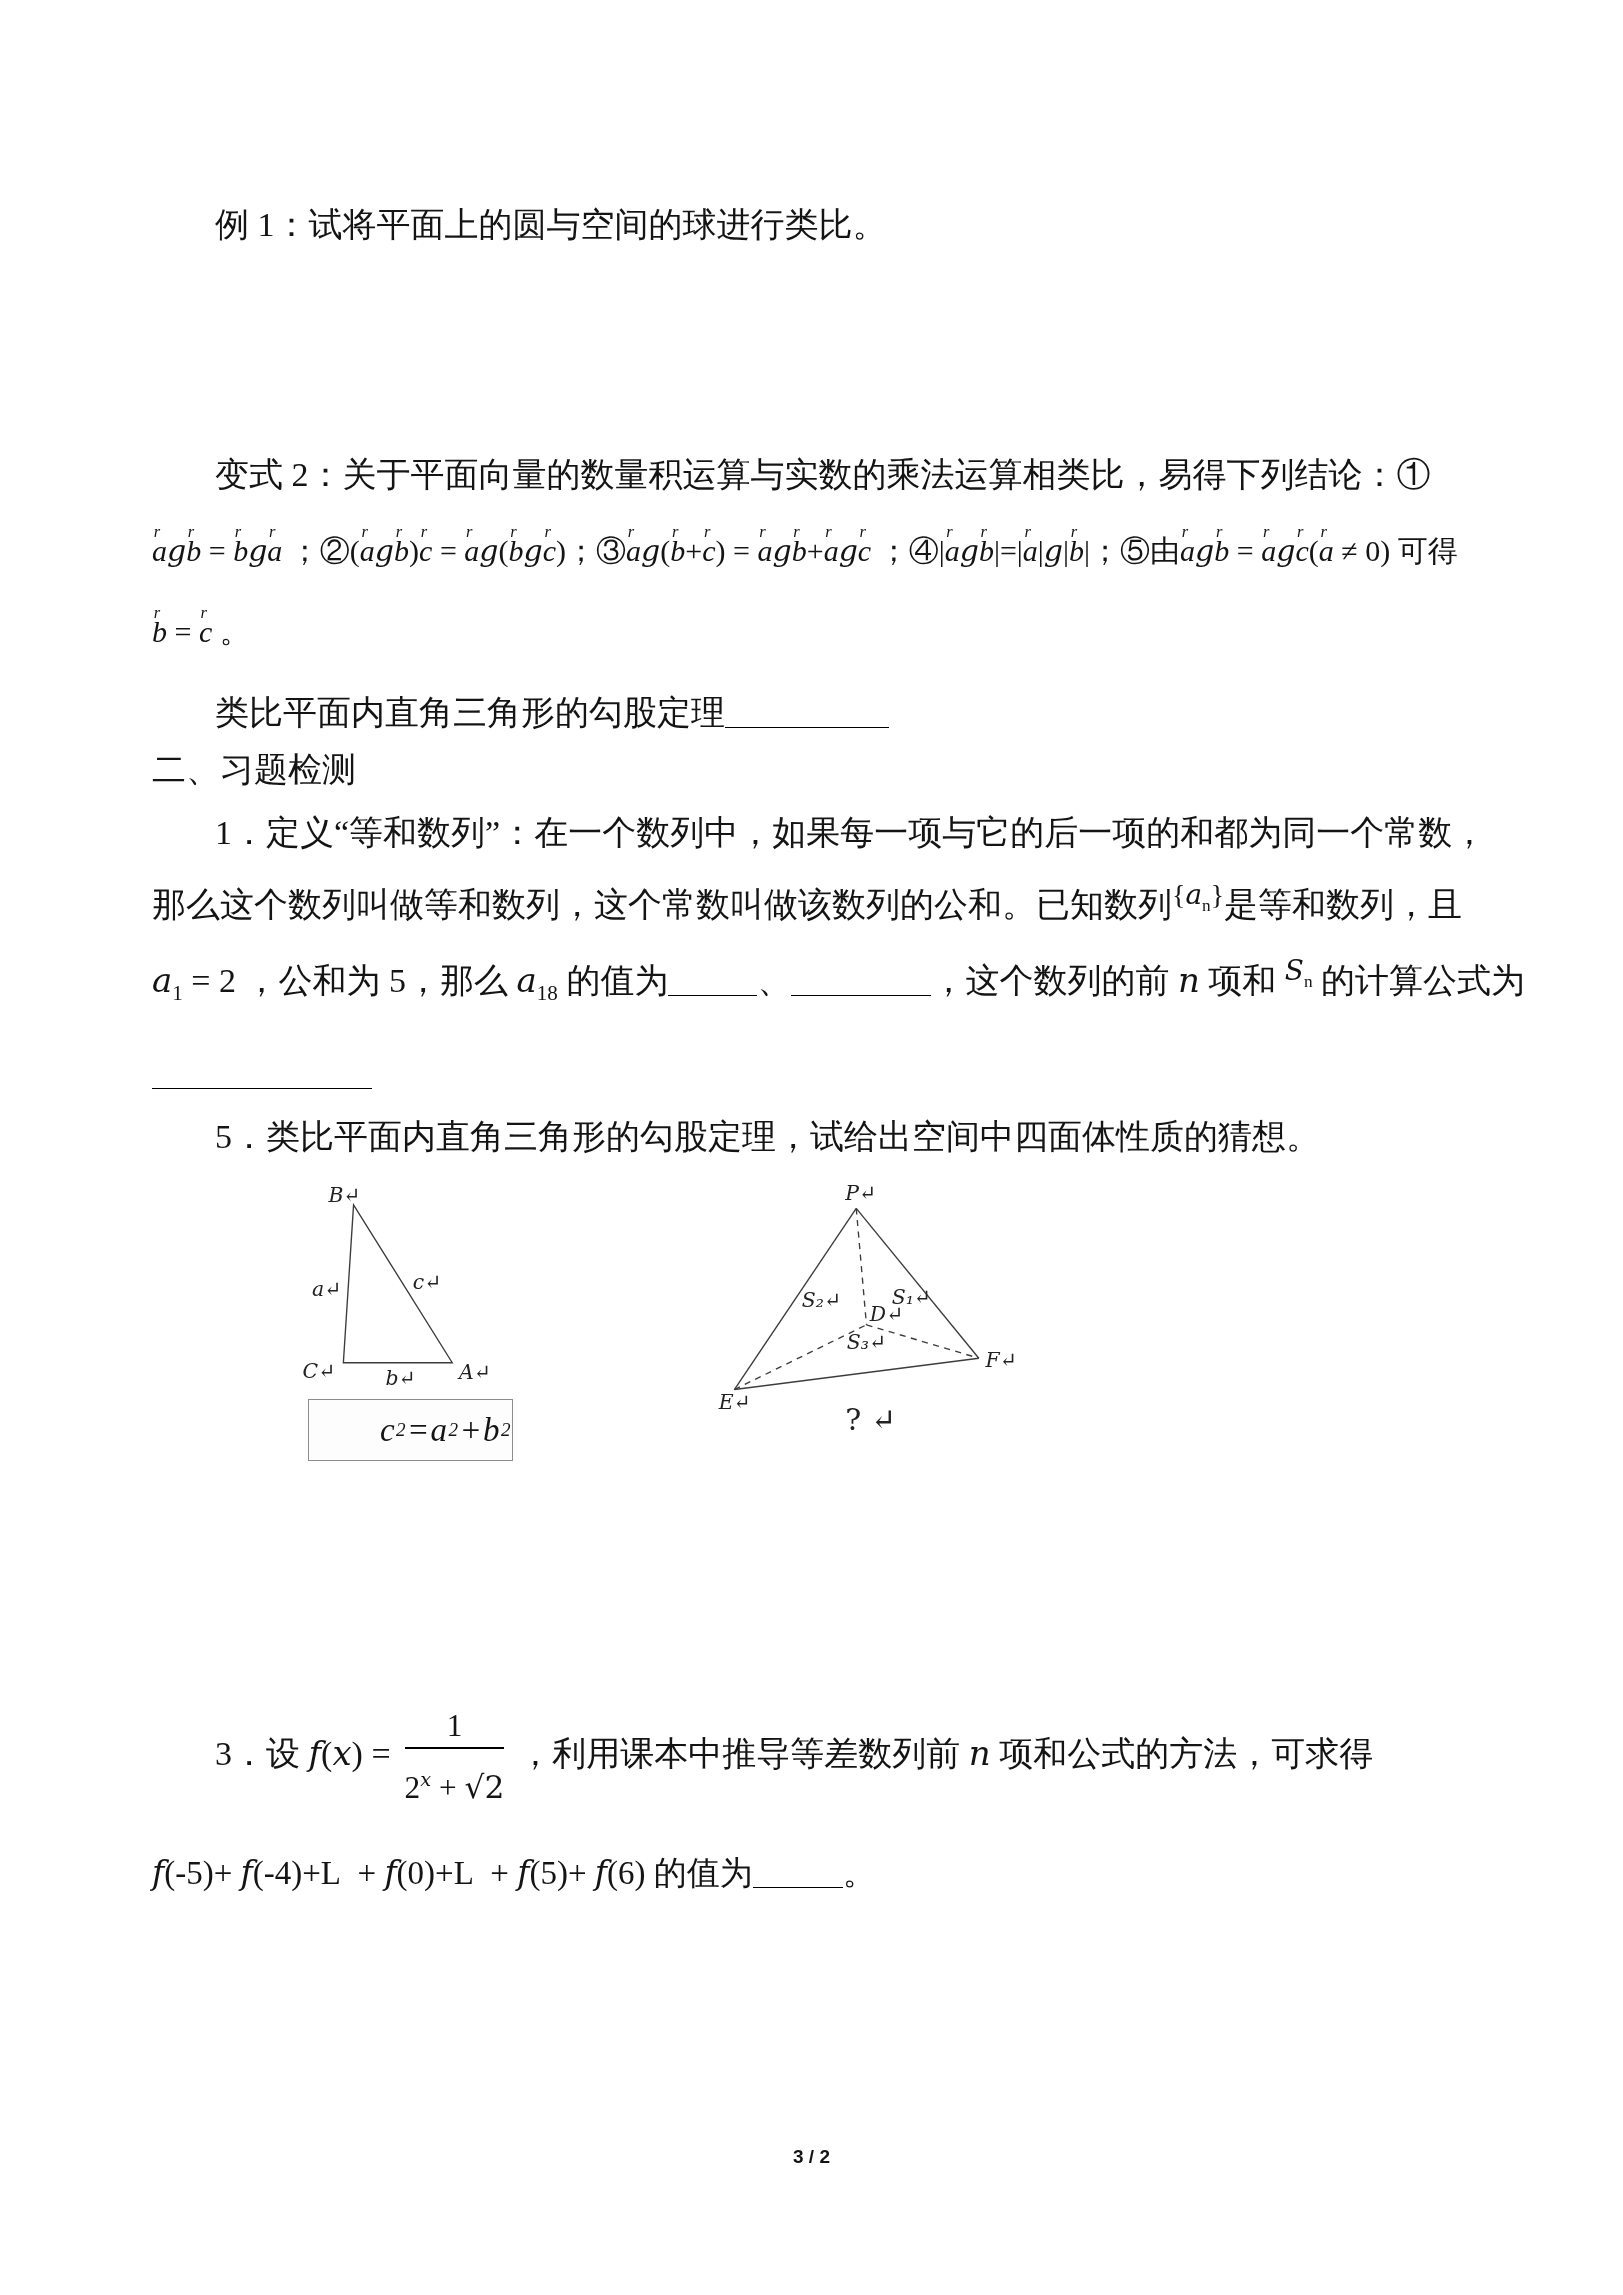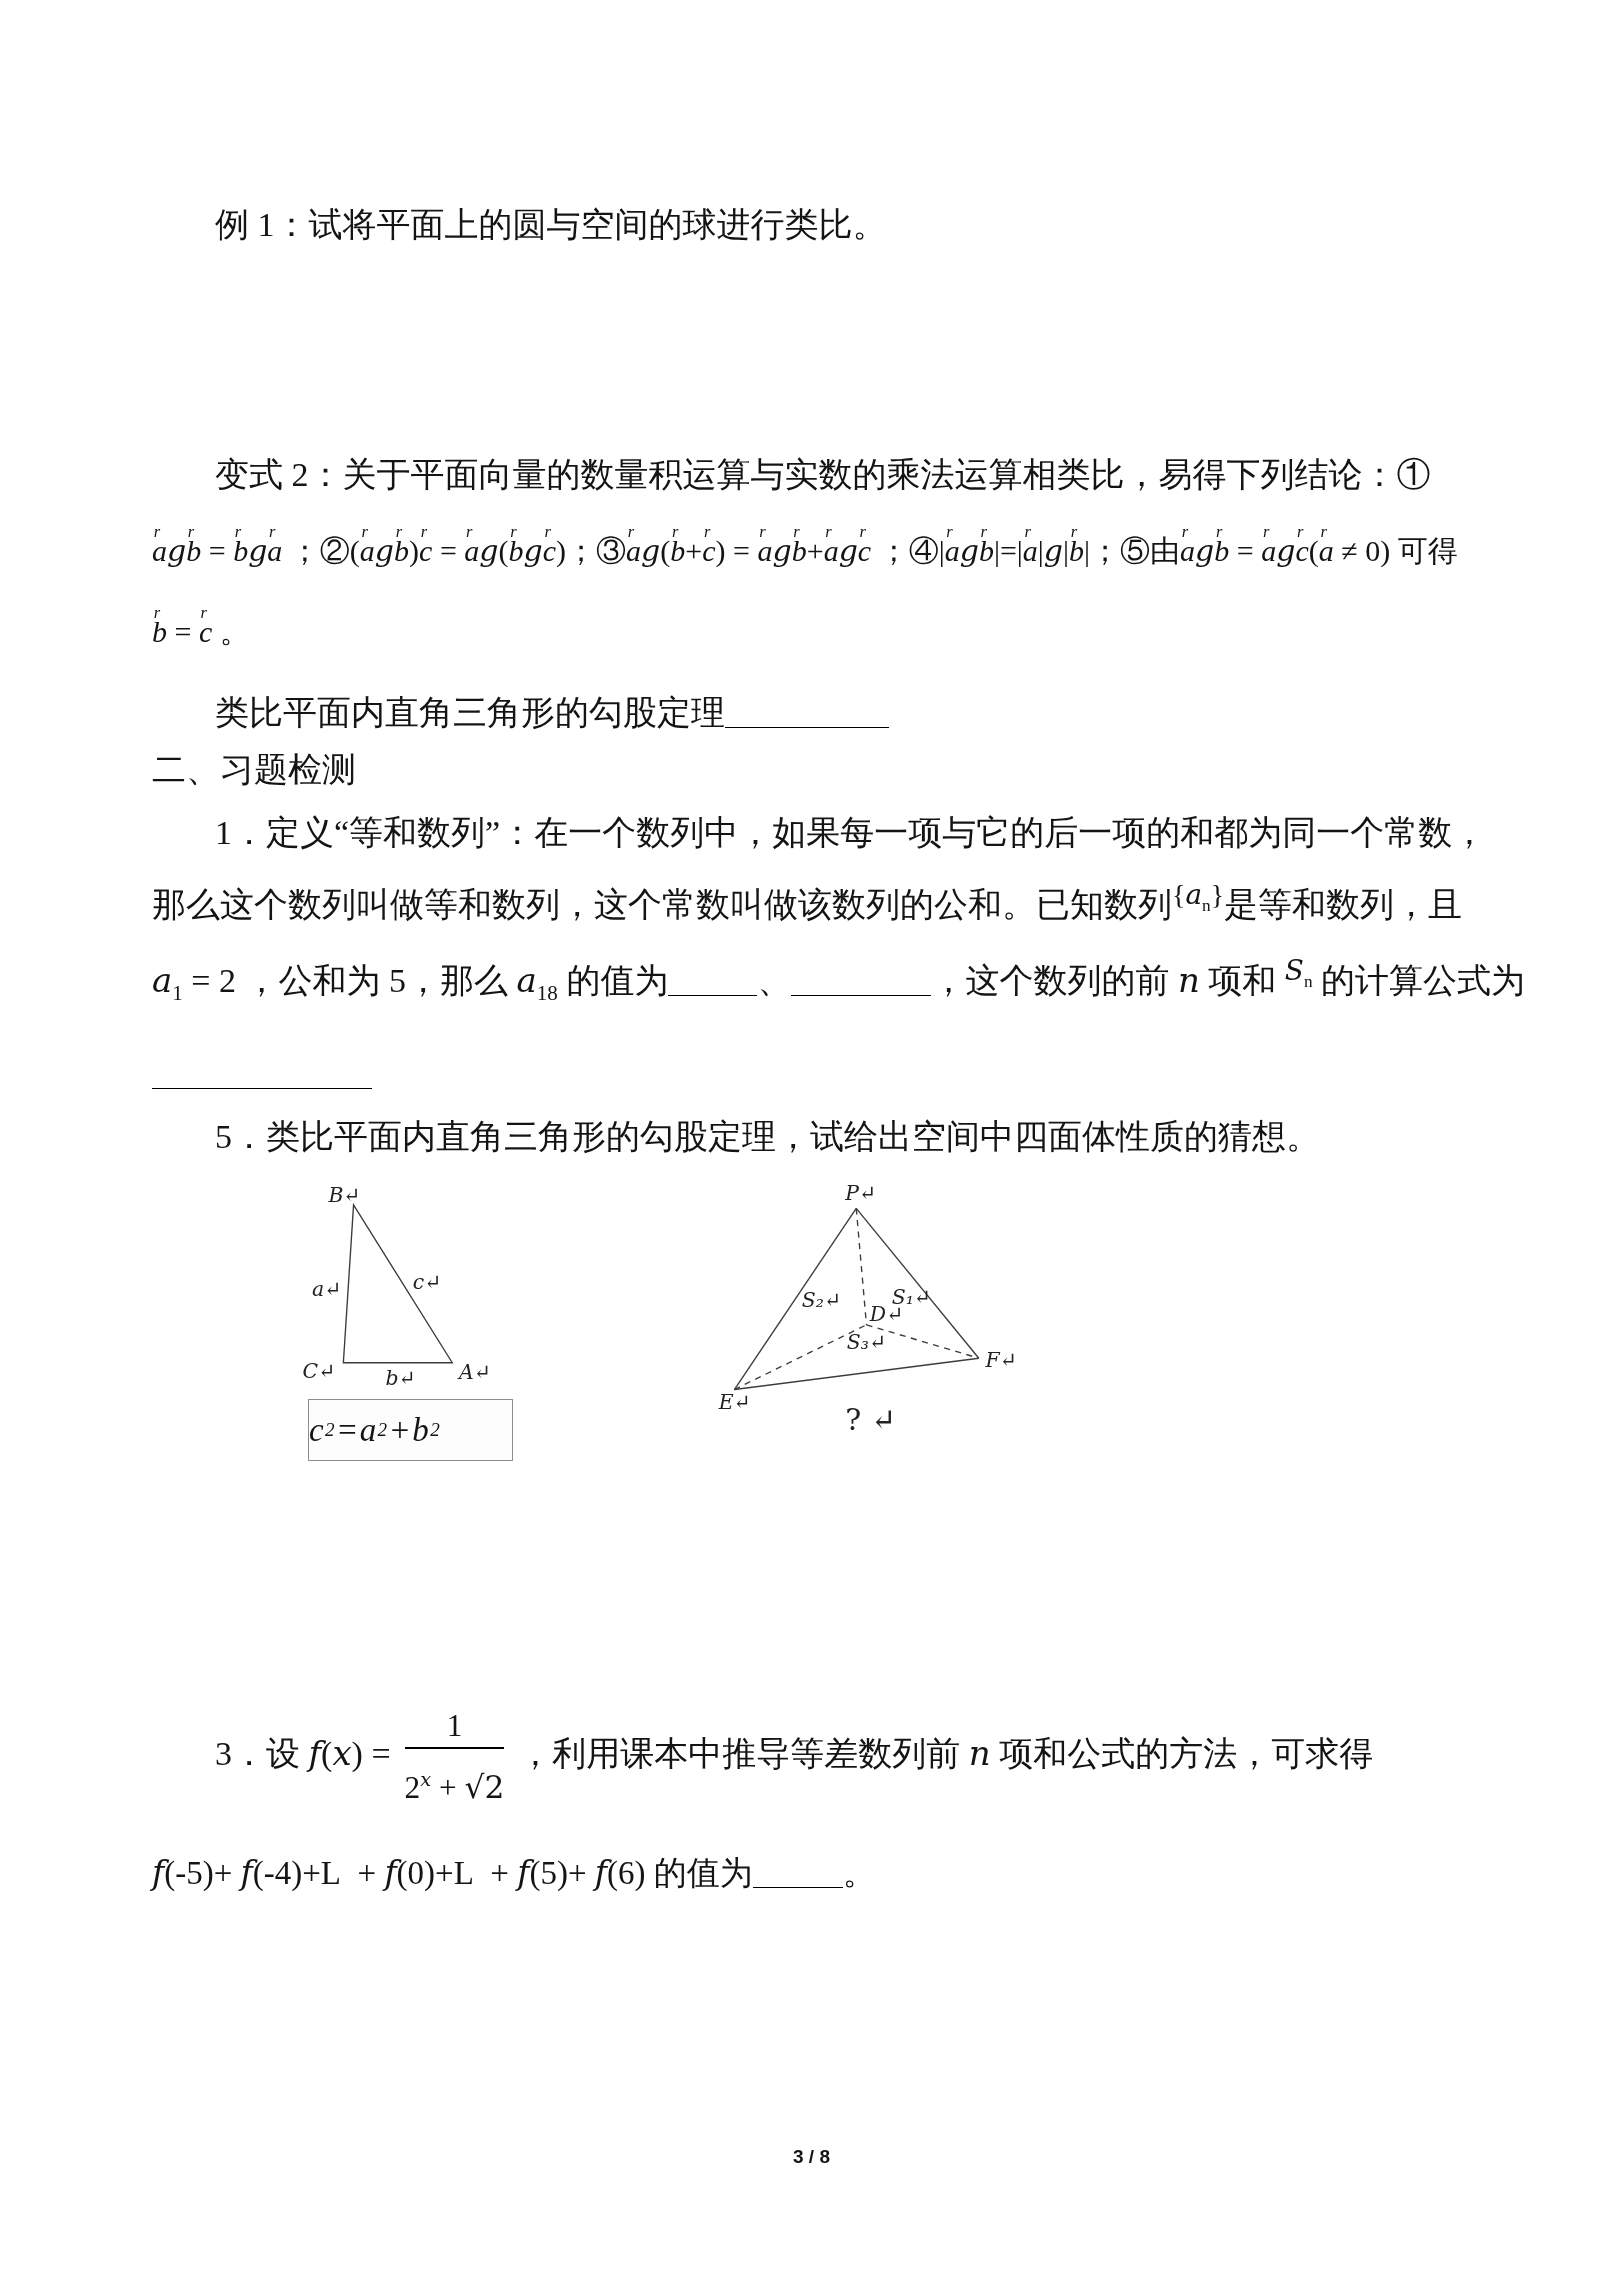--- a/index.html
+++ b/index.html
@@ -16,21 +16,21 @@
   .raise{position:relative;top:-0.42em;font-size:0.82em}
   sub{font-size:0.62em}
   sup{font-size:0.62em}
   
   .bl{display:inline-block;border-bottom:1.4px solid #000;height:1.02em;vertical-align:-0.12em}
   .bl0{width:164px}.bl1{width:89px}.bl2{width:140px}.bl3{width:90px}.bl4{width:220px}
   
   .fbox{
     position:absolute;left:308px;top:1399px;width:203px;height:60px;
     border:1.4px solid #8d8d8d;background:#fdfdfd;
-    display:flex;align-items:center;justify-content:flex-start;
+    display:flex;align-items:center;justify-content:flex-end;
     font-size:33px;font-style:italic;letter-spacing:1.4px;
   }
   .fbox sup{font-size:0.58em}
   
   .frac{display:inline-block;vertical-align:middle;text-align:center;font-size:0.92em;margin:0 5.5px}
   .frac .fn{display:block;border-bottom:2px solid #000;padding:0 12.3px 2px}
   .frac .fd{display:block;padding-top:20px}
   .rad{font-family:"DejaVu Serif",serif}
   
   .fig{position:absolute}
@@ -100,16 +100,16 @@
     <text x="192" y="250">S₃↵</text>
     <text x="4" y="338">E↵</text>
     <text x="396" y="276">F↵</text>
     <text class="qm" x="190" y="368">?  ↵</text>
   </svg>
 
   <div class="block" style="left:215px;top:1708px">3．设 <i>f</i>(<i>x</i>) = <span class="frac"><span class="fn">1</span><span class="fd">2<sup><i>x</i></sup> + <span class="rad">√2</span></span></span> ，利用课本中推导等差数列前 <i>n</i> 项和公式的方法，可求得</div>
 
   <div class="block" style="left:152px;top:1853px;font-size:33px"><i>f</i>(-5)+ <i>f</i>(-4)+L&nbsp;&nbsp;+ <i>f</i>(0)+L&nbsp;&nbsp;+ <i>f</i>(5)+ <i>f</i>(6) 的值为<span class="bl bl3"></span>。</div>
 
-  <div class="footer">3 / 8</div>
+  <div class="footer">3 / 2</div>
 
 </div>
 
 
 </body></html>

